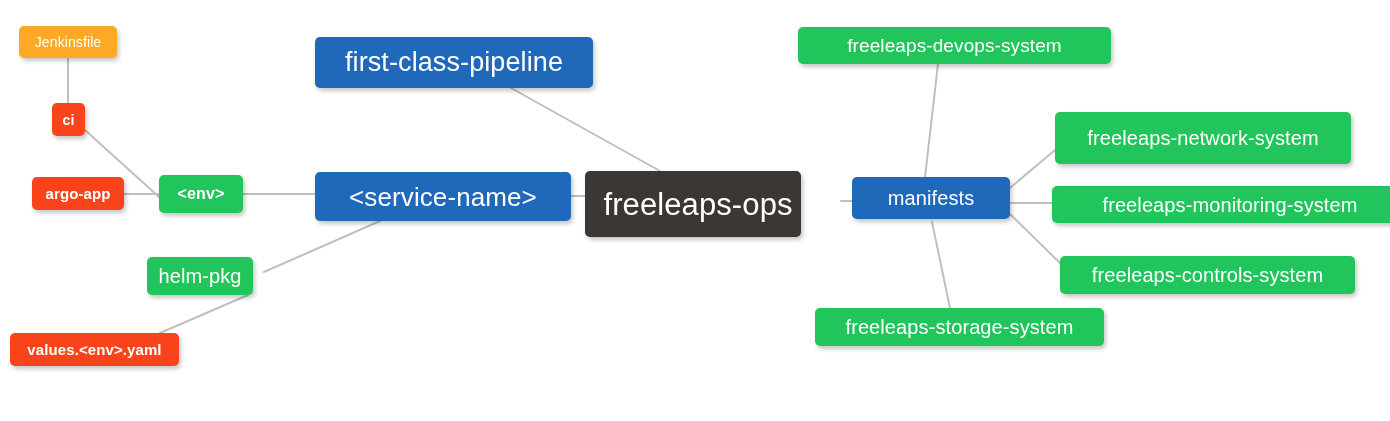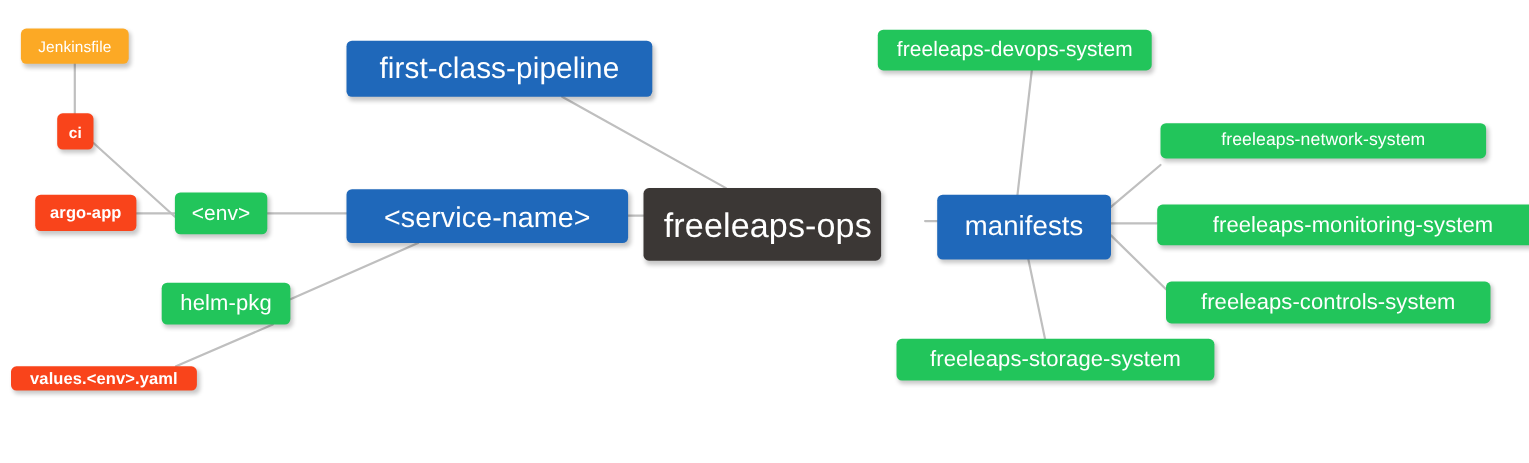--- a/index.html
+++ b/index.html
@@ -74,26 +74,26 @@
       <line x1="938" y1="64" x2="925" y2="177" stroke="#bfbfbf" stroke-width="2" stroke-linecap="round"></line>
       <line x1="1055" y1="150" x2="1010" y2="188" stroke="#bfbfbf" stroke-width="2" stroke-linecap="round"></line>
       <line x1="1052" y1="203" x2="1010" y2="203" stroke="#bfbfbf" stroke-width="2" stroke-linecap="round"></line>
       <line x1="1060" y1="263" x2="1010" y2="214" stroke="#bfbfbf" stroke-width="2" stroke-linecap="round"></line>
       <line x1="950" y1="308" x2="932" y2="222" stroke="#bfbfbf" stroke-width="2" stroke-linecap="round"></line>
     </svg>
   <div id="node-layer">
       <div class="node node-orange" style="left: 19px; top: 26px; width: 98px; height: 32px; font-size: 14px;">Jenkinsfile</div>
       <div class="node node-red" style="left: 52px; top: 103px; width: 33px; height: 33px; font-size: 14px;">ci</div>
       <div class="node node-red" style="left: 32px; top: 177px; width: 92px; height: 33px; font-size: 15px;">argo-app</div>
-      <div class="node node-green" style="left: 159px; top: 175px; width: 84px; height: 38px; font-size: 19px;">&lt;env&gt;</div>
-      <div class="node node-green" style="left: 147px; top: 257px; width: 117px; height: 38px; font-size: 20px;">helm-pkg</div>
-      <div class="node node-red" style="left: 10px; top: 333px; width: 169px; height: 22px; font-size: 15px;">values.&lt;env&gt;.yaml</div>
+      <div class="node node-green" style="left: 159px; top: 175px; width: 84px; height: 38px; font-size: 16px; font-weight: bold;">&lt;env&gt;</div>
+      <div class="node node-green" style="left: 147px; top: 257px; width: 106px; height: 38px; font-size: 20px;">helm-pkg</div>
+      <div class="node node-red" style="left: 10px; top: 333px; width: 169px; height: 33px; font-size: 15px;">values.&lt;env&gt;.yaml</div>
       <div class="node node-blue" style="left: 315px; top: 37px; width: 278px; height: 51px; font-size: 27px;">first-class-pipeline</div>
       <div class="node node-blue" style="left: 315px; top: 172px; width: 256px; height: 49px; font-size: 26px;">&lt;service-name&gt;</div>
       <div class="node node-root" style="left: 585px; top: 171px; width: 216px; height: 66px; font-size: 31px; padding-left: 20px;">freeleaps-ops</div>
-      <div class="node node-blue" style="left: 852px; top: 177px; width: 158px; height: 59px; font-size: 25px;">manifests</div>
-      <div class="node node-green" style="left: 798px; top: 27px; width: 249px; height: 37px; font-size: 19px;">freeleaps-devops-system</div>
-      <div class="node node-green" style="left: 1055px; top: 112px; width: 296px; height: 32px; font-size: 16px;">freeleaps-network-system</div>
+      <div class="node node-blue" style="left: 852px; top: 177px; width: 158px; height: 42px; font-size: 20px;">manifests</div>
+      <div class="node node-green" style="left: 798px; top: 27px; width: 313px; height: 37px; font-size: 19px;">freeleaps-devops-system</div>
+      <div class="node node-green" style="left: 1055px; top: 112px; width: 296px; height: 52px; font-size: 20px;">freeleaps-network-system</div>
       <div class="node node-green" style="left: 1052px; top: 186px; width: 356px; height: 37px; font-size: 20px;">freeleaps-monitoring-system</div>
       <div class="node node-green" style="left: 1060px; top: 256px; width: 295px; height: 38px; font-size: 20px;">freeleaps-controls-system</div>
       <div class="node node-green" style="left: 815px; top: 308px; width: 289px; height: 38px; font-size: 20px;">freeleaps-storage-system</div>
     </div>
 </div>
 
 </body></html>

